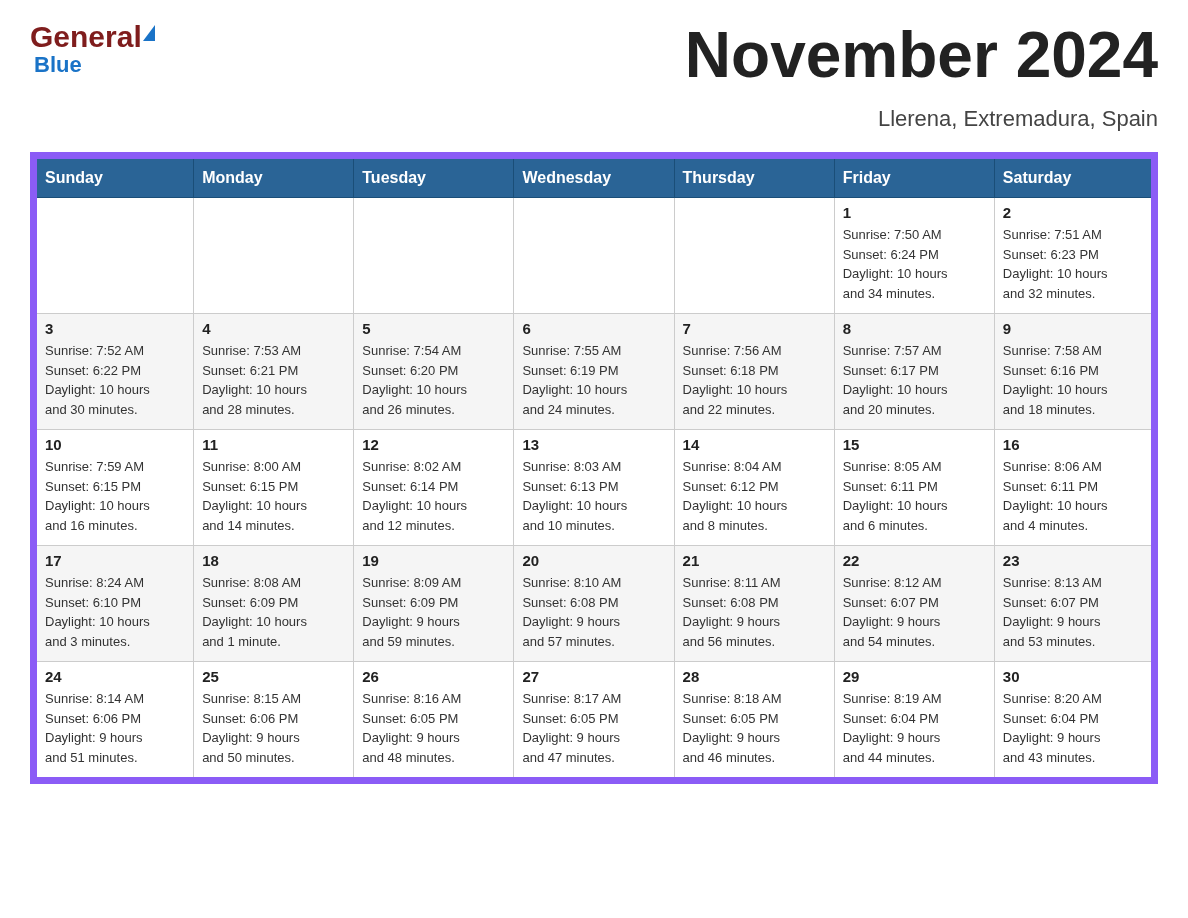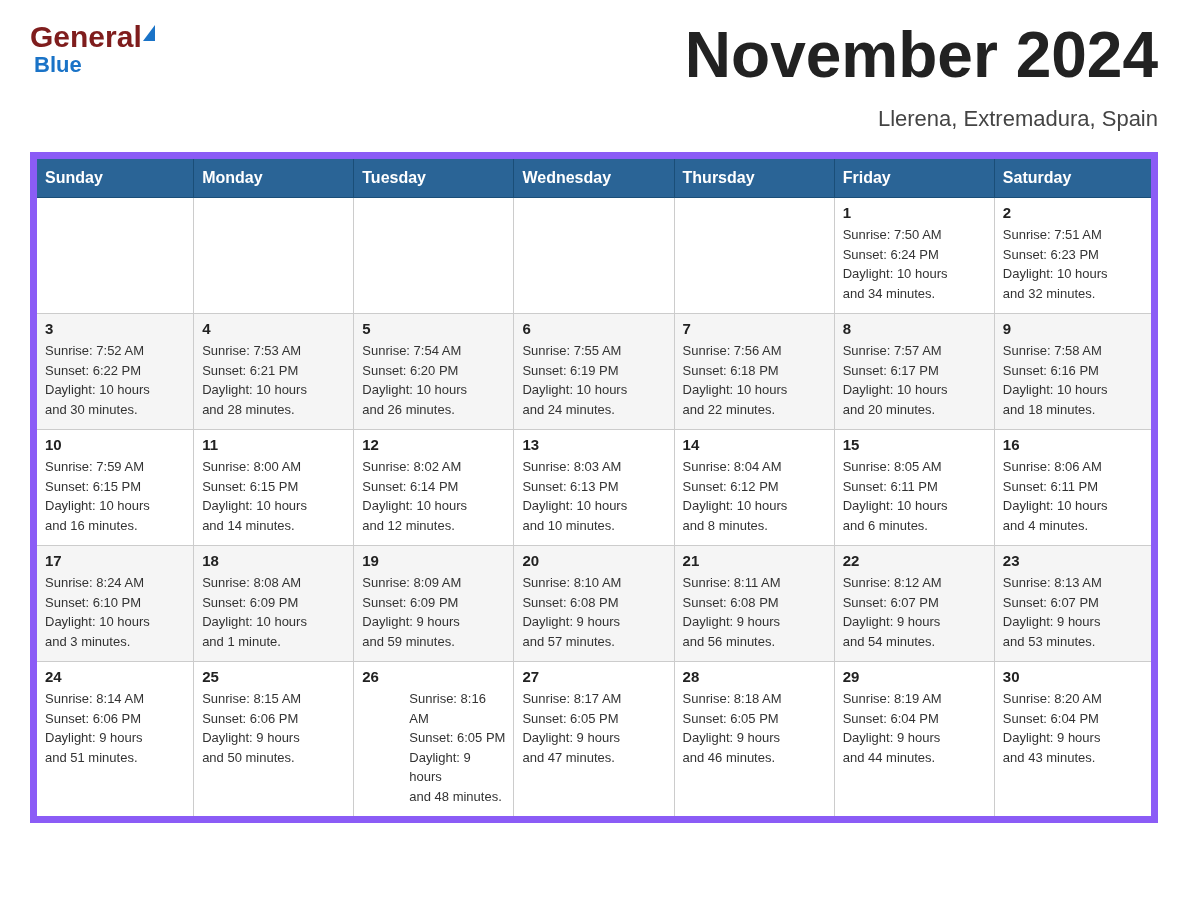--- a/index.html
+++ b/index.html
@@ -318,21 +318,21 @@
         </td>
         <td>
           <span class="day-number">25</span>
           <div class="day-info" style="white-space: pre-line;">Sunrise: 8:15 AM
 Sunset: 6:06 PM
 Daylight: 9 hours
 and 50 minutes.</div>
         </td>
         <td>
           <span class="day-number">26</span>
-          <div class="day-info" style="white-space: pre-line; margin-left: 47px;">Sunrise: 8:16 AM
+          <div class="day-info" style="white-space: pre-line;">Sunrise: 8:16 AM
 Sunset: 6:05 PM
 Daylight: 9 hours
 and 48 minutes.</div>
         </td>
         <td>
           <span class="day-number">27</span>
           <div class="day-info" style="white-space: pre-line;">Sunrise: 8:17 AM
 Sunset: 6:05 PM
 Daylight: 9 hours
 and 47 minutes.</div>

